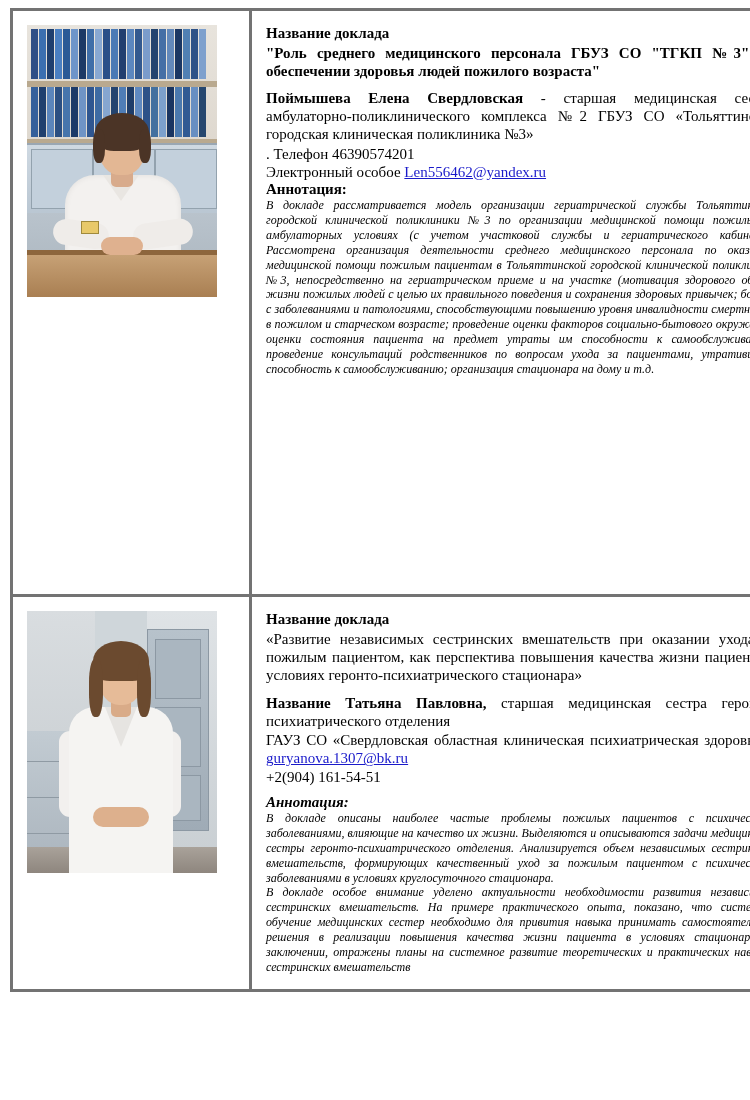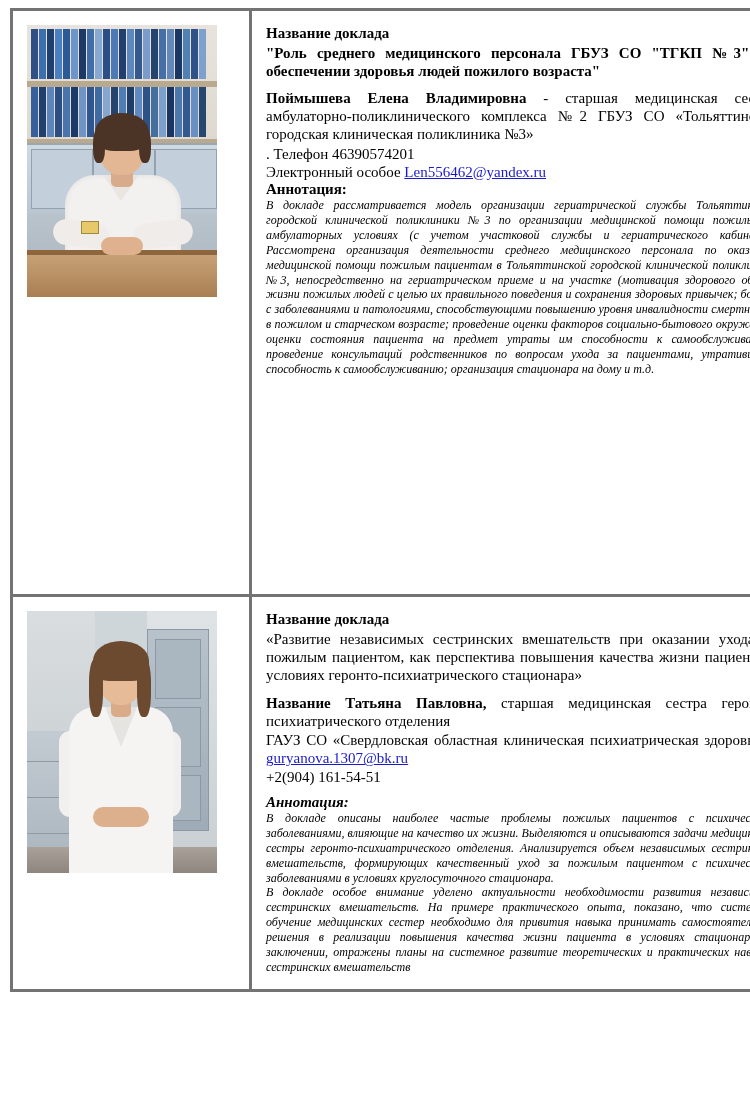--- a/index.html
+++ b/index.html
@@ -372,21 +372,21 @@
             <div class="ph1-badge"></div>
             <div class="ph1-desk"></div>
             <div class="ph1-deskedge"></div>
             <div class="ph1-hand"></div>
           </div>
         </td>
         <td class="text-cell">
           <div class="lbl">Название доклада</div>
           <div class="title-bold">"Роль среднего медицинского персонала ГБУЗ СО "ТГКП №3"" в обеспечении здоровья людей пожилого возраста"</div>
           <div class="author-block">
-            <span class="name">Поймышева Елена Владимировна</span><span> - старшая медицинская сестра амбулаторно-поликлинического комплекса №2 ГБУЗ СО «Тольяттинская городская клиническая поликлиника №3»</span>
+            <span class="name">Поймышева Елена Свердловская</span><span> - старшая медицинская сестра амбулаторно-поликлинического комплекса №2 ГБУЗ СО «Тольяттинская городская клиническая поликлиника №3»</span>
           </div>
           <div class="plain">. Телефон 46390574201</div>
           <div class="plain">
             <span>Электронный особое </span><a class="email-link" href="#">Len556462@yandex.ru</a>
           </div>
           <div class="annotation-label nonitalic">Аннотация:</div>
           <div class="annot-text">В докладе рассматривается модель организации гериатрической службы Тольяттинской городской клинической поликлиники №3 по организации медицинской помощи пожилым в амбулаторных условиях (с учетом участковой службы и гериатрического кабинета). Рассмотрена организация деятельности среднего медицинского персонала по оказанию медицинской помощи пожилым пациентам в Тольяттинской городской клинической поликлиники №3, непосредственно на гериатрическом приеме и на участке (мотивация здорового образа жизни пожилых людей с целью их правильного поведения и сохранения здоровых привычек; борьба с заболеваниями и патологиями, способствующими повышению уровня инвалидности смертности в пожилом и старческом возрасте; проведение оценки факторов социально-бытового окружения; оценки состояния пациента на предмет утраты им способности к самообслуживанию; проведение консультаций родственников по вопросам ухода за пациентами, утратившими способность к самообслуживанию; организация стационара на дому и т.д.</div>
         </td>
       </tr>
 

